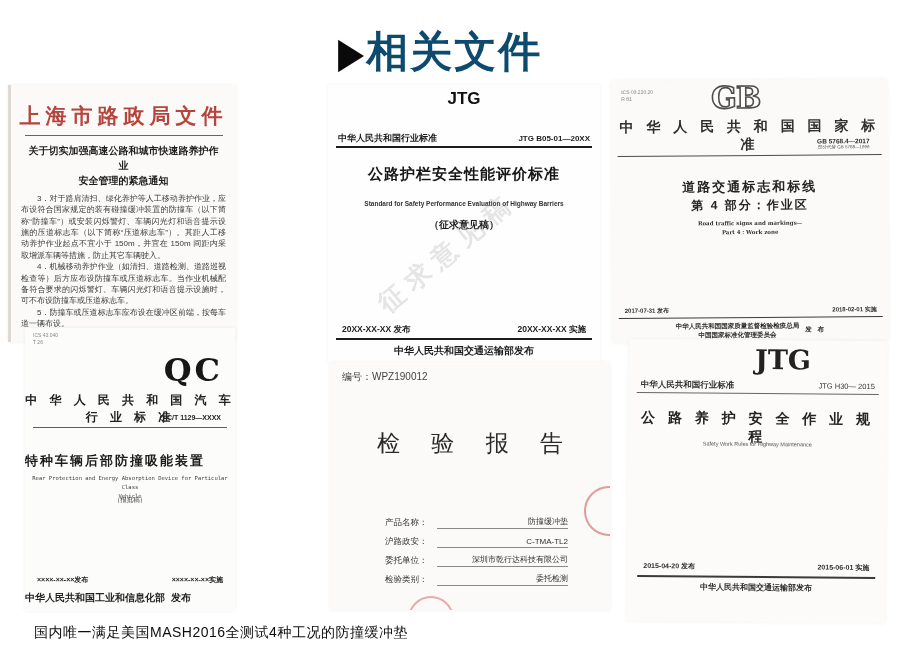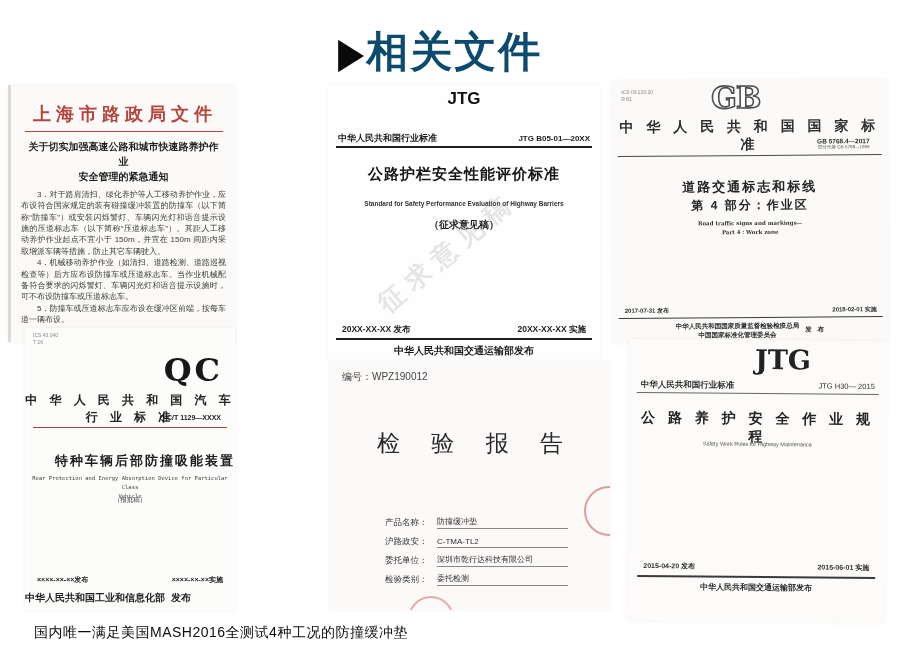--- a/index.html
+++ b/index.html
@@ -11,35 +11,35 @@
   .title-block { position:absolute; left:338px; top:24px; display:flex; align-items:center; }
   .title-arrow { font-size:34px; color:#0a0a0a; margin-right:2px; transform:scaleY(1.25); }
   .title-text { font-family:"DejaVu Serif","Liberation Serif",serif; font-size:42px; font-weight:700; color:#0c4a6e; letter-spacing:2px; }
 
   
   .doc { position:absolute; overflow:hidden; box-shadow:0 0 4px rgba(0,0,0,0.06); }
   .serif { font-family:"DejaVu Serif","Liberation Serif",serif; }
 
   
   .doc-a { left:8px; top:85px; width:228px; height:257px; background:#fbfaf8; border-left:3px solid #ded9d2; }
-  .sh-header { margin-top:17px; color:#b5443c; font-size:18px; font-weight:700; letter-spacing:5px; font-family:"DejaVu Serif","Liberation Serif",serif;margin-left:22px; }
+  .sh-header { margin-top:17px; text-align:center; color:#b5443c; font-size:21px; font-weight:700; letter-spacing:5px; font-family:"DejaVu Serif","Liberation Serif",serif; }
   .sh-docnum { margin-top:26px; text-align:center; color:#a85550; font-size:8px; letter-spacing:1px; }
   .sh-redline { margin:5px auto 0; width:88%; border-top:1.5px solid #b5443c; }
   .sh-title { margin-top:7px; padding:0 14px; font-size:10px; font-weight:700; text-align:center; line-height:1.5; color:#1f1f1f; }
   .sh-body { margin:5px 10px 0; font-size:8px; line-height:1.42; text-align:justify; color:#3b3b3b; }
   .sh-body p { text-indent:16px; }
 
   
   .doc-b { left:25px; top:328px; width:210px; height:283px; background:#fcfcfb; }
   .qc-ics { position:absolute; top:4px; left:8px; font-size:5px; color:#888; line-height:1.4; }
   .qc-logo { position:absolute; top:26px; right:12px; font-size:32px; font-weight:700; letter-spacing:3px; color:#171717; line-height:1; }
   .qc-header { position:absolute; top:64px; left:0; right:0; text-align:center; font-size:12px; font-weight:700; letter-spacing:4px; color:#222; }
   .qc-code { position:absolute; top:86px; right:14px; font-size:7px; font-weight:600; color:#222; }
   .qc-redline { position:absolute; top:99px; left:8px; right:8px; border-top:1.5px solid #a8403b; }
-  .qc-title { position:absolute; top:124px; left:0; right:0; text-align:right; font-size:13px; font-weight:700; letter-spacing:2px; color:#1c1c1c; }
+  .qc-title { position:absolute; top:124px; left:0; right:0; text-align:left; font-size:13px; font-weight:700; letter-spacing:2px; color:#1c1c1c; }
   .qc-en { position:absolute; top:146px; left:0; right:0; text-align:center; font-size:5.5px; color:#444; line-height:1.6; font-family:"DejaVu Sans Mono","Liberation Mono",monospace; }
   .qc-draft { position:absolute; top:168px; left:0; right:0; text-align:center; font-size:6.5px; color:#333; }
   .qc-dates { position:absolute; top:247px; left:12px; right:12px; display:flex; justify-content:space-between; font-size:7px; font-weight:600; color:#222; }
   .qc-publisher { position:absolute; top:263px; left:0; right:0; text-align:left; font-size:10px; font-weight:700; color:#222;font-family:Liberation Mono, monospace; }
 
   
   .doc-c { left:328px; top:85px; width:272px; height:277px; background:#fefefe; }
   .jtg1-logo { position:absolute; top:4px; left:0; right:0; text-align:center; font-size:17px; font-weight:700; color:#111; }
   .jtg1-header { position:absolute; top:47px; left:10px; right:10px; display:flex; justify-content:space-between; align-items:baseline; }
   .jtg1-header .l { font-size:9px; font-weight:700; color:#1c1c1c; }
@@ -53,21 +53,21 @@
   .jtg1-datesline { position:absolute; top:253px; left:8px; right:8px; border-top:2px solid #1d1d1d; }
   .jtg1-publisher { position:absolute; top:259px; left:0; right:0; text-align:center; font-size:10px; font-weight:700; color:#1c1c1c; }
 
   
   .doc-d { left:330px; top:362px; width:280px; height:248px; background:#fcfaf9; }
   .rpt-no { position:absolute; top:8px; left:12px; font-size:10px; color:#444; }
   .rpt-title { position:absolute; top:66px; left:0; right:0; text-align:center; font-size:23px; letter-spacing:12px; text-indent:12px; color:#2a2a2a; font-family:"DejaVu Serif","Liberation Serif",serif; }
   .rpt-fields { position:absolute; top:148px; left:55px; right:42px; }
   .rpt-row { display:flex; align-items:flex-end; height:19px; }
   .rpt-label { width:52px; font-size:8.5px; color:#333; flex:none; }
-  .rpt-value { flex:1; border-bottom:1px solid #888; text-align:left; font-size:8px; color:#2e2e2e; padding-bottom:1px; }
+  .rpt-value { flex:1; border-bottom:1px solid #888; text-align:right; font-size:8px; color:#2e2e2e; padding-bottom:1px; }
   .stamp { border-radius:50%; position:absolute; }
   .rpt-stamp-right { right:-24px; top:124px; width:50px; height:50px; border:2px solid rgba(198,80,74,0.55); }
   .rpt-stamp-bottom { left:78px; bottom:-32px; width:46px; height:46px; border:2px solid rgba(198,80,74,0.45); }
 
   
   .doc-e { left:612px; top:80px; width:276px; height:262px; background:#fbfaf8; transform:rotate(-0.4deg); }
   .gb-ics { position:absolute; top:8px; left:10px; font-size:5px; color:#777; line-height:1.4; }
   .gb-logo { position:absolute; top:0px; left:100px; font-size:30px; font-weight:800; letter-spacing:-1px; color:#fdfdfd; -webkit-text-stroke:1.6px #4e4e4e; font-family:"DejaVu Serif","Liberation Serif",serif; }
   .gb-header { position:absolute; top:38px; left:0; right:0; text-align:center; font-size:14px; font-weight:700; letter-spacing:4px; color:#2f2f2f; font-family:"DejaVu Serif","Liberation Serif",serif; }
   .gb-code { position:absolute; top:58px; right:18px; text-align:right; font-size:6.5px; font-weight:700; color:#2b2b2b; }

